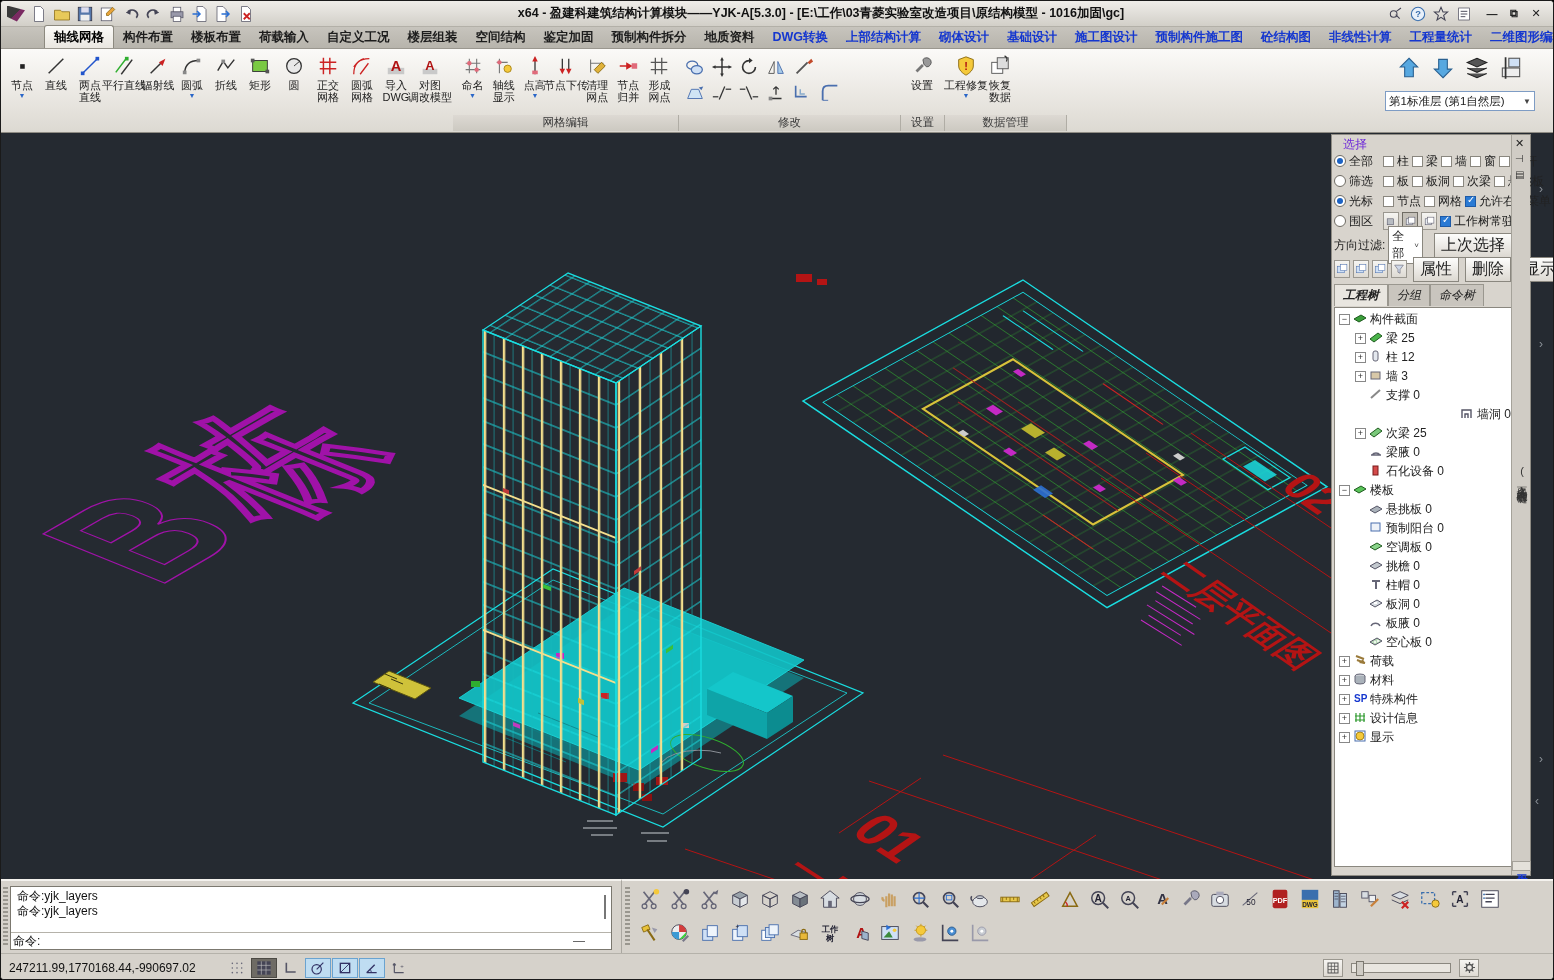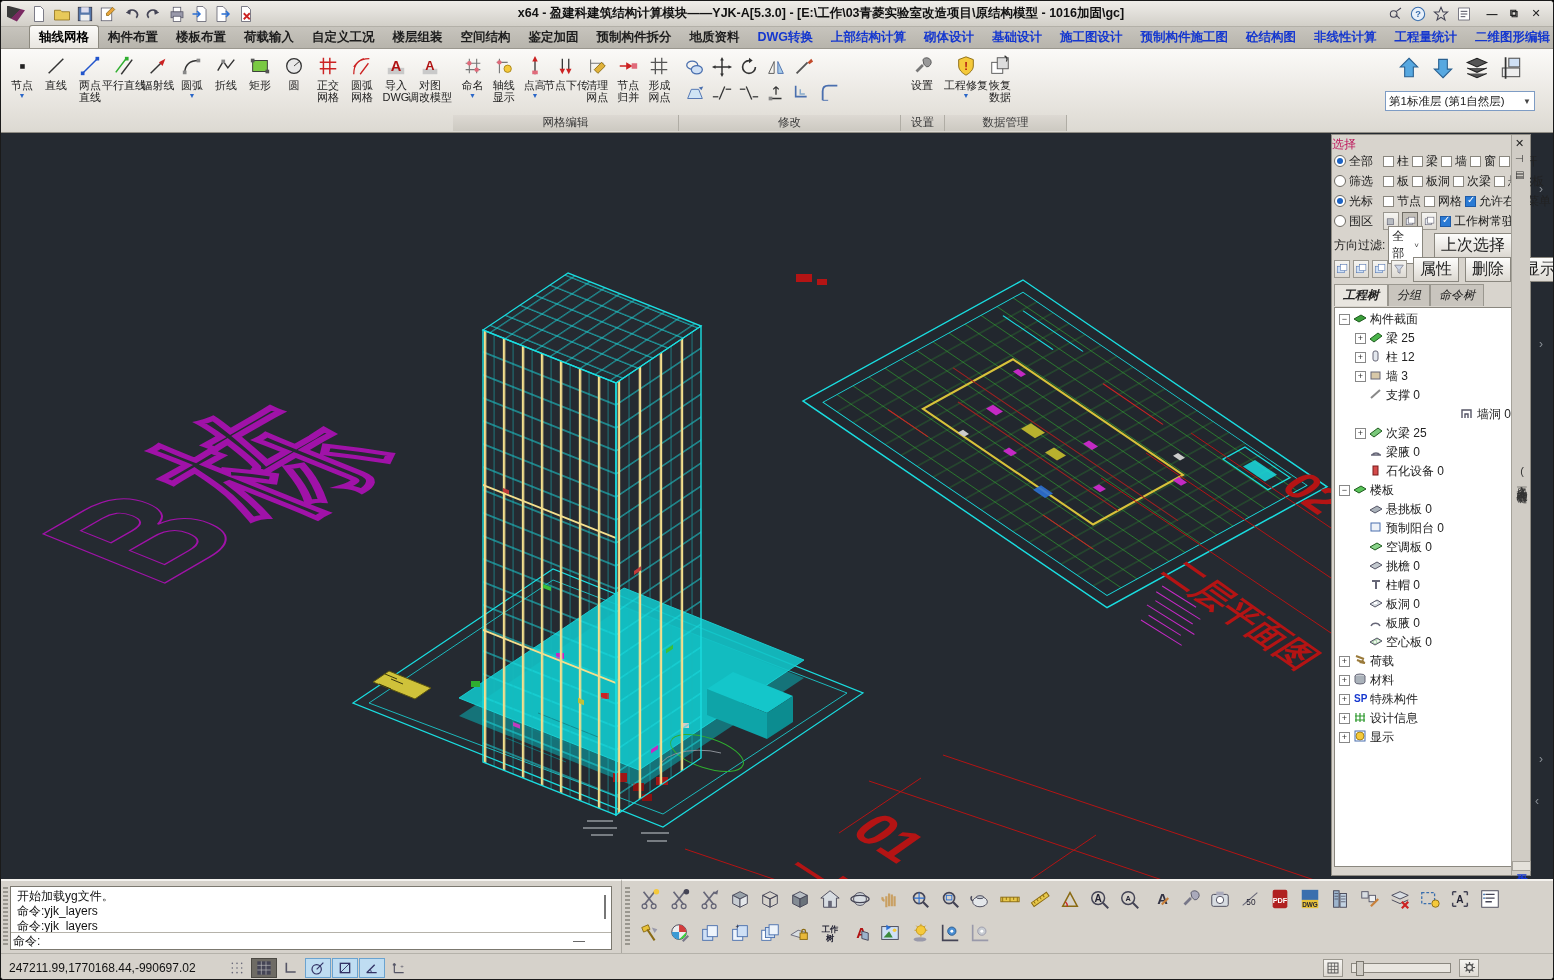--- a/index.html
+++ b/index.html
@@ -21,21 +21,21 @@
   .tr-icons .qbtn{width:18px;}
   .winbtn{width:22px;height:16px;display:flex;align-items:center;justify-content:center;
           font-size:11px;color:#222;font-weight:bold;}
   
   .tabbar{position:absolute;left:0;top:26px;width:100%;height:22px;
           background:linear-gradient(#c7c4bd,#b7b4ac);display:flex;align-items:flex-end;
           padding-left:28px;border-bottom:1px solid #9a978f;}
   .tab{font-size:12.5px;font-weight:bold;color:#1d1d1d;padding:3px 9px 2px;white-space:nowrap;cursor:default;}
   .tab.blue{color:#1537cf;}
   .tab.active{background:linear-gradient(#fcfbf9,#e9e6e0);border:1px solid #8c897f;border-bottom:none;
-              border-radius:3px 3px 0 0;color:#000;}
+              border-radius:3px 3px 0 0;color:#000;margin-left:15px;}
   
   .ribbon{position:absolute;left:0;top:48px;width:100%;height:84px;
           background:linear-gradient(#fbfaf8,#e6e3dd 70%,#dcd9d2);border-bottom:1px solid #8f8c84;}
   .rgroup{position:absolute;top:0;height:66px;display:flex;align-items:flex-start;padding:2px 4px 0;}
   .rgrouplabel{position:absolute;top:66px;height:16px;line-height:15px;text-align:center;
                font-size:11.5px;color:#3a3a3a;background:linear-gradient(#ddd9d3,#ccc9c1);
                border-right:1px solid #b0ada5;}
   .rbtn{width:34px;min-width:30px;display:flex;flex-direction:column;align-items:center;
         padding-top:2px;cursor:default;}
   .rbtn .ric{height:26px;display:flex;align-items:center;justify-content:center;}
@@ -48,21 +48,21 @@
   .flooricons{display:flex;gap:8px;justify-content:center;padding:4px 0 6px;}
   .floorsel{display:flex;align-items:center;height:20px;background:#fff;border:1px solid #7e9cc4;
             font-size:11.5px;color:#222;padding:0 3px;}
   .floorsel .fsv{flex:1;white-space:nowrap;overflow:hidden;}
   .floorsel .fsa{font-size:8px;color:#444;}
   
   .canvas{position:absolute;left:0;top:132px;width:1554px;height:746px;background:#252a31;}
   
   .panel{position:absolute;left:1330px;top:133px;width:200px;height:742px;
          background:#d8d4cd;border:1px solid #8f8c84;font-size:12px;color:#222;}
-  .ptitle{position:absolute;left:0;top:1px;font-size:12px;color:#be185d;}
+  .ptitle{position:absolute;left:11px;top:1px;font-size:12px;color:#6d28d9;}
   .pbody{position:absolute;left:2px;top:16px;width:178px;}
   .prow{display:flex;align-items:center;height:20px;gap:3px;}
   .radio{width:12px;height:12px;border-radius:50%;border:1px solid #6f6c64;background:#fff;
          display:inline-flex;align-items:center;justify-content:center;flex:none;}
   .radio.on::after{content:"";width:6px;height:6px;border-radius:50%;background:#1b62c4;}
   .chk{width:11px;height:11px;border:1px solid #8a877f;background:#fff;flex:none;}
   .chk.on{background:#2a7ad4;border-color:#1d5aa6;position:relative;}
   .chk.on::after{content:"✓";position:absolute;left:1px;top:-3px;color:#fff;font-size:10px;}
   .plabel{white-space:nowrap;font-size:12px;}
   .vsep{width:1px;height:16px;background:#a5a29a;margin:0 2px;}
@@ -1011,21 +1011,20 @@
       <div style="position:absolute;top:34px;left:3px;font-size:10px;color:#333;">▤</div>
       <div class="vtext" style="top:330px;">(更多功能在右键)</div>
       <div class="vtab">工作树</div>
     </div>
   </div>
 
   <div class="cmdpanel">
     <div class="grip"></div>
     <div class="cmdbox">
       <div class="cmdlines" id="cmdLines">
-          <div>开始加载yg文件。</div>
           <div>命令:yjk_layers</div>
           <div>命令:yjk_layers</div>
         </div>
       <div class="cmdscroll"></div>
       <div class="cmdprompt">
         <span>命令:</span>
       </div>
       <div class="cmdmin">—</div>
     </div>
   </div>

